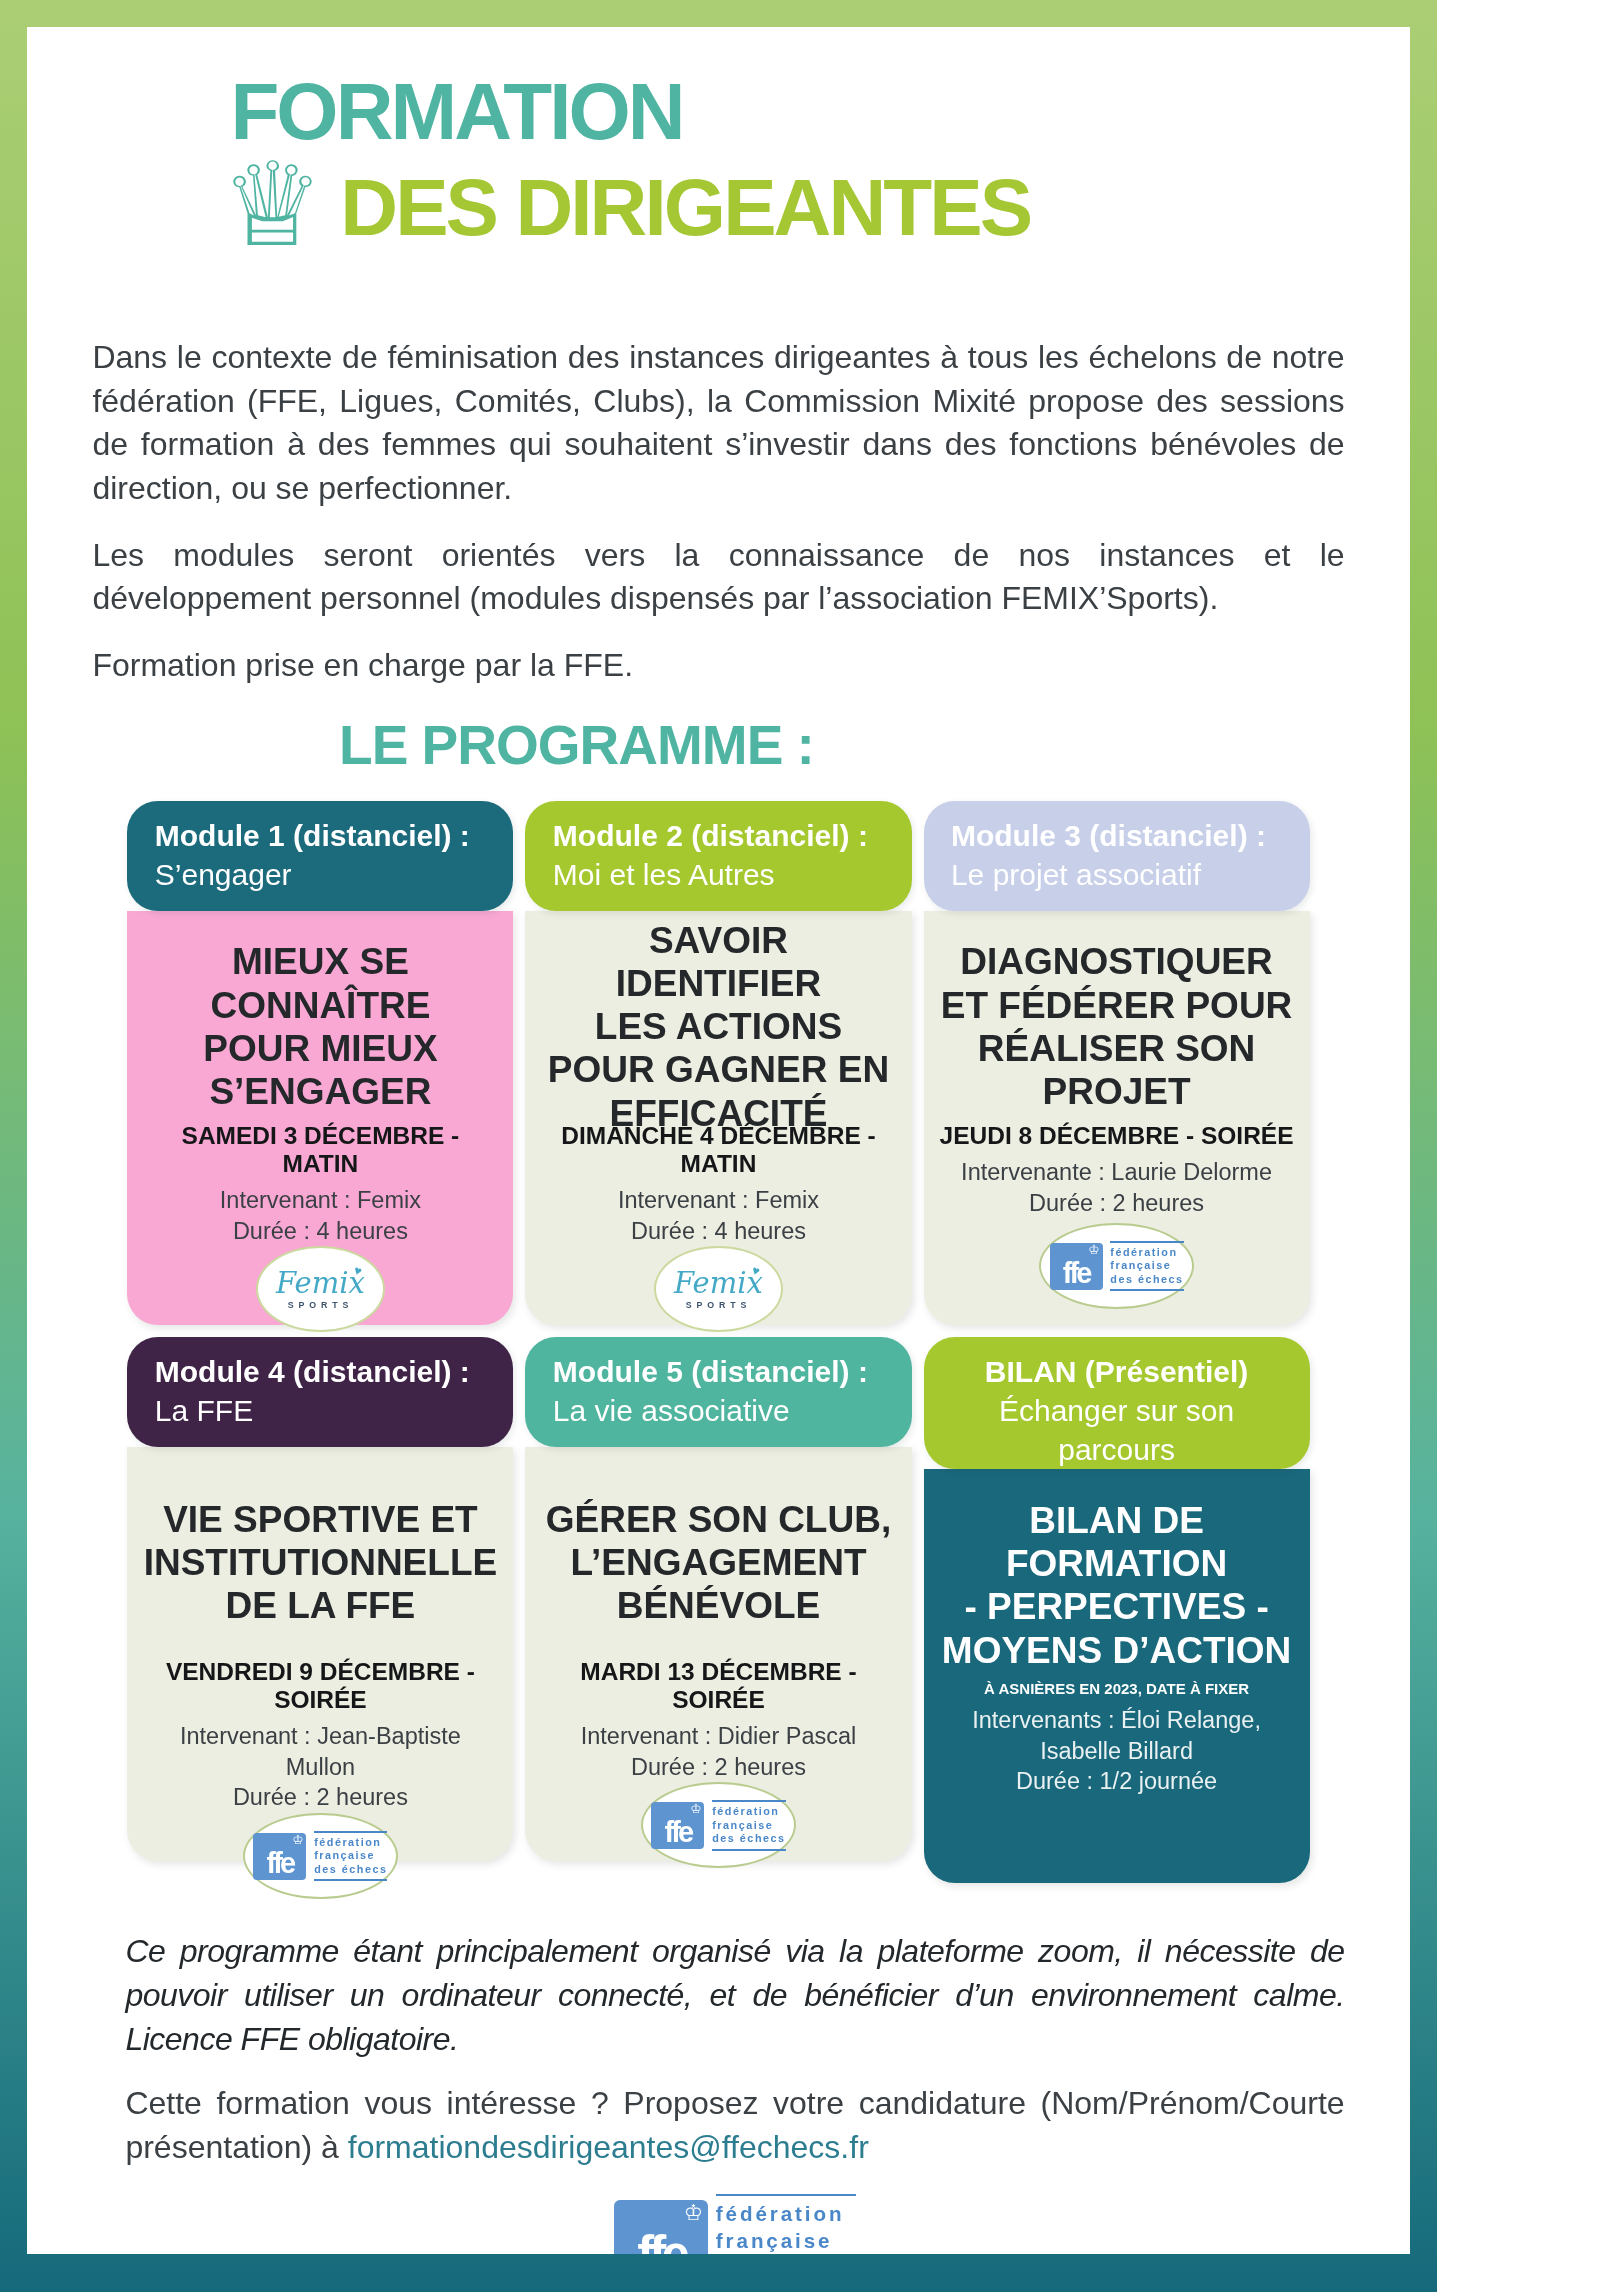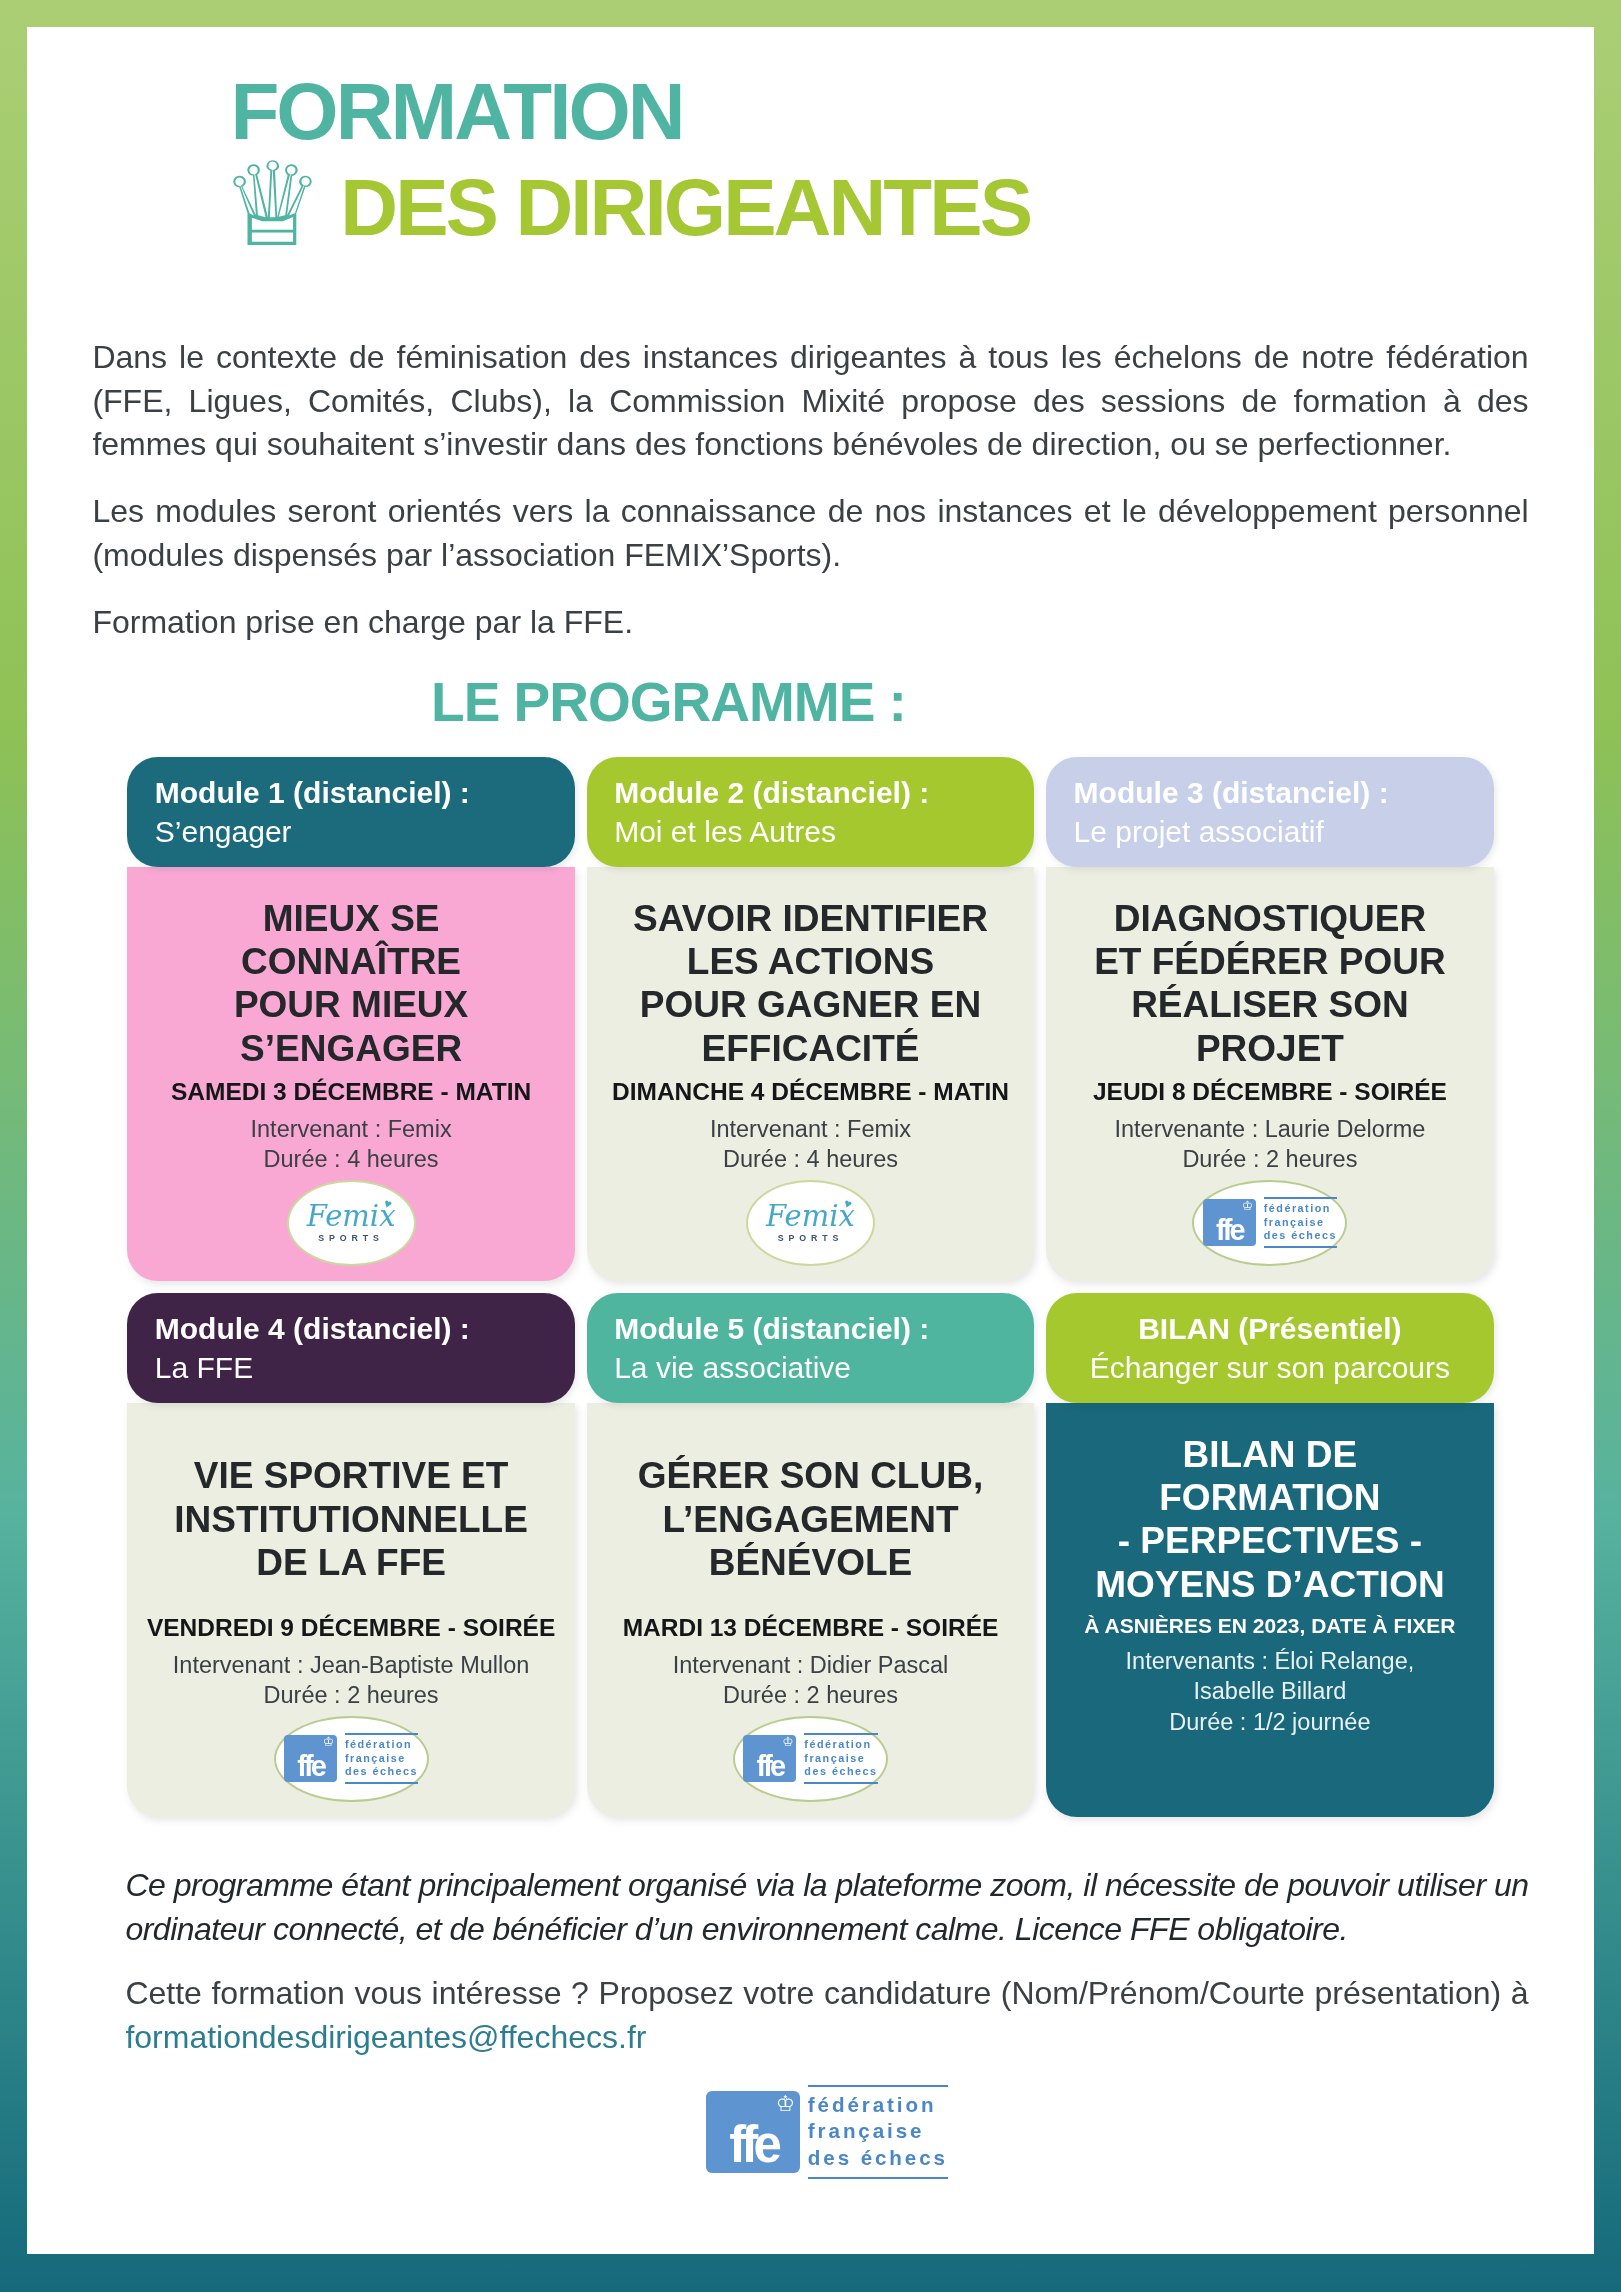--- a/index.html
+++ b/index.html
@@ -2,21 +2,21 @@
 <html><head>
 <meta charset="utf-8">
 <style>
   html,body{margin:0;padding:0;}
   body{
     width:1621px;height:2293px;
     font-family:"Liberation Sans",sans-serif;
     -webkit-font-smoothing:antialiased;
   }
   .frame{
-    width:1621px;height:2293px;box-sizing:border-box;
+    width:1437px;height:2293px;box-sizing:border-box;
     padding:27.4px 27.4px 39px 27.4px;
     background:linear-gradient(180deg,#abce75 0%,#8ec156 32%,#57b29e 66%,#15697b 100%);
   }
   .sheet{
     background:#ffffff;width:100%;height:100%;box-sizing:border-box;
     overflow:hidden;
   }
 
   
   .title-block{padding-top:43px;margin-left:203px;}
@@ -66,21 +66,21 @@
   }
   .pre{white-space:pre-line;}
   .card-title{
     font-size:37px;font-weight:bold;line-height:1.17;color:#25282a;
     min-height:174px;display:flex;align-items:center;justify-content:center;
   }
   .card-date{font-size:24.5px;font-weight:bold;color:#141617;margin-top:7.8px;}
   .card-meta{font-size:23.5px;line-height:1.3;color:#3b4045;margin-top:7.8px;}
   .card--dark .card-title,.card--dark .card-date{color:#ffffff;}
   .card--dark .card-meta{color:#eaf1f2;}
-  .card--dark .card-date{font-size:21px;}
+  .card--dark .card-date{font-size:15px;}
   .logo-slot{margin-top:auto;display:flex;justify-content:center;}
 
   
   .femix-oval{
     width:129px;height:86px;background:#fff;border:2px solid #cbd99e;border-radius:50%;
     display:flex;flex-direction:column;align-items:center;justify-content:center;
     position:relative;box-sizing:border-box;
   }
   .femix-script{
     font-family:"DejaVu Serif",serif;font-style:italic;

